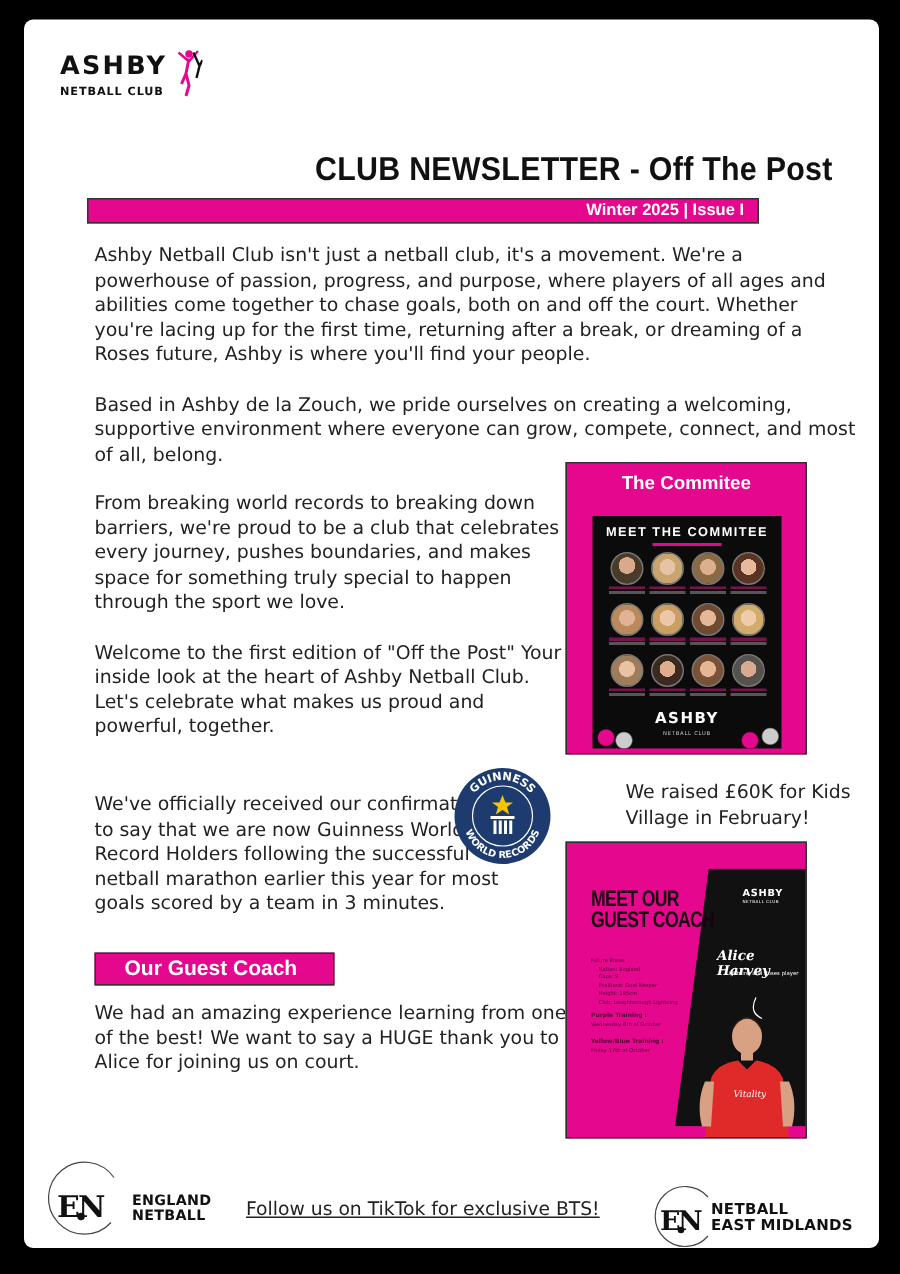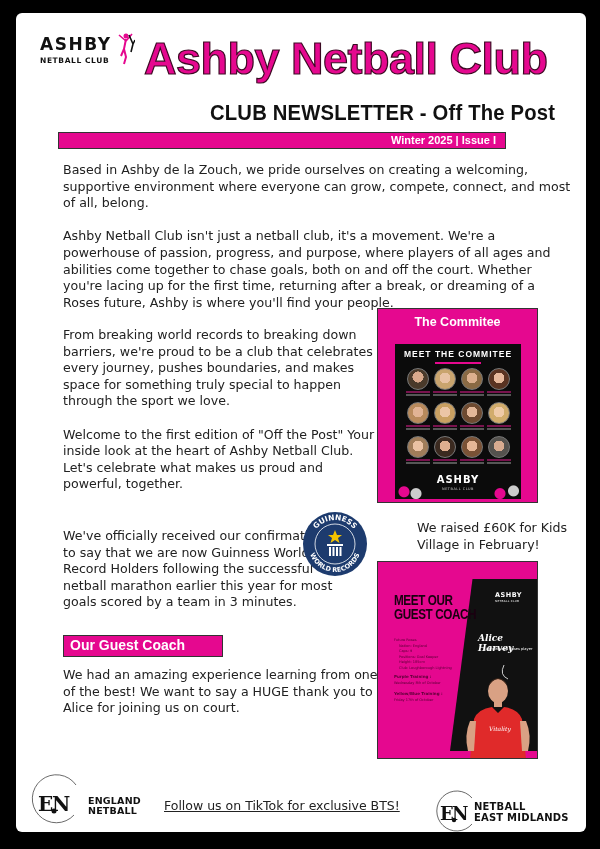--- a/index.html
+++ b/index.html
@@ -42,21 +42,21 @@
   .intro p { margin-bottom: 16.6px; }
   .col-text { left: 47px; top: 314px; width: 320px; }
   .col-text p { margin-bottom: 16.6px; }
 
   .section-head {
     background: #e5088f; border: 1.5px solid #333; color: #fff;
     font-family: "Liberation Sans", sans-serif; font-weight: bold; font-size: 13px;
     line-height: 18px; padding-left: 14px;
   }
   .guinness-head { left: 47px; top: 487px; width: 235px; height: 22px; }
-  .coach-head { left: 47px; top: 622px; width: 160px; height: 22px; padding-left: 6px; font-size: 14px; }
+  .coach-head { left: 47px; top: 622px; width: 160px; height: 22px; padding-left: 19px; font-size: 14px; }
 
   .guinness-text { left: 47px; top: 515px; width: 270px; }
   .coach-text { left: 47px; top: 654px; width: 320px; }
 
   .guinness-logo { left: 285px; top: 497px; width: 68px; height: 68px; }
 
   
   .committee-card {
     left: 361px; top: 295px; width: 161px; height: 195px; background: #e5088f;
     border: 1.5px solid #333;
@@ -118,29 +118,28 @@
     <span class="ashby">ASHBY</span>
     <span class="nc">NETBALL CLUB</span>
     <svg width="22" height="34" viewBox="0 0 22 34">
       <circle cx="13" cy="4" r="2.5" fill="#e5088f"></circle>
       <path d="M13 7 L11 17 L8 24 M11 17 L13 25 L11 32" stroke="#e5088f" stroke-width="2" fill="none"></path>
       <path d="M13 9 L6 3 M13 9 L19 2" stroke="#e5088f" stroke-width="1.6" fill="none"></path>
       <path d="M16 3 L20 12 L18 20 M20 12 L22 8" stroke="#111" stroke-width="1.6" fill="none"></path>
     </svg>
   </div>
 
-  <div class="abs title">Ashby Netball Club</div>
   <div class="abs subtitle">CLUB NEWSLETTER - Off The Post</div>
   <div class="abs issue-bar">
     <span>Winter 2025 | Issue I</span>
   </div>
 
   <div class="abs intro body-text">
+    <p>Ashby Netball Club isn't just a netball club, it's a movement. We're a powerhouse of passion, progress, and purpose, where players of all ages and abilities come together to chase goals, both on and off the court. Whether you're lacing up for the first time, returning after a break, or dreaming of a Roses future, Ashby is where you'll find your people.</p>
     <p>Based in Ashby de la Zouch, we pride ourselves on creating a welcoming, supportive environment where everyone can grow, compete, connect, and most of all, belong.</p>
-    <p>Ashby Netball Club isn't just a netball club, it's a movement. We're a powerhouse of passion, progress, and purpose, where players of all ages and abilities come together to chase goals, both on and off the court. Whether you're lacing up for the first time, returning after a break, or dreaming of a Roses future, Ashby is where you'll find your people.</p>
   </div>
 
   <div class="abs col-text body-text">
     <p>From breaking world records to breaking down barriers, we're proud to be a club that celebrates every journey, pushes boundaries, and makes space for something truly special to happen through the sport we love.</p>
     <p>Welcome to the first edition of "Off the Post" Your inside look at the heart of Ashby Netball Club. Let's celebrate what makes us proud and powerful, together.</p>
   </div>
 
   <div class="abs committee-card">
     <div class="ctitle">The Commitee</div>
     <div class="committee-poster">

